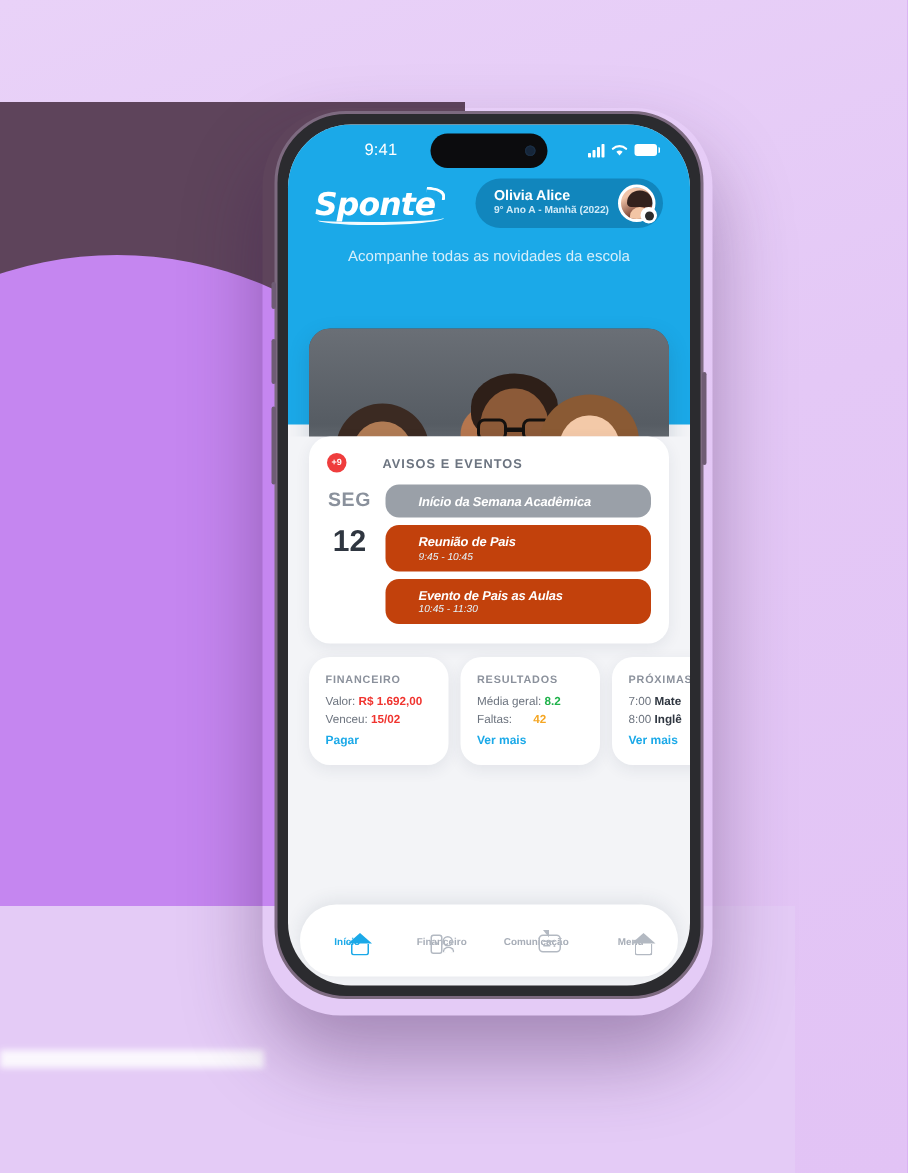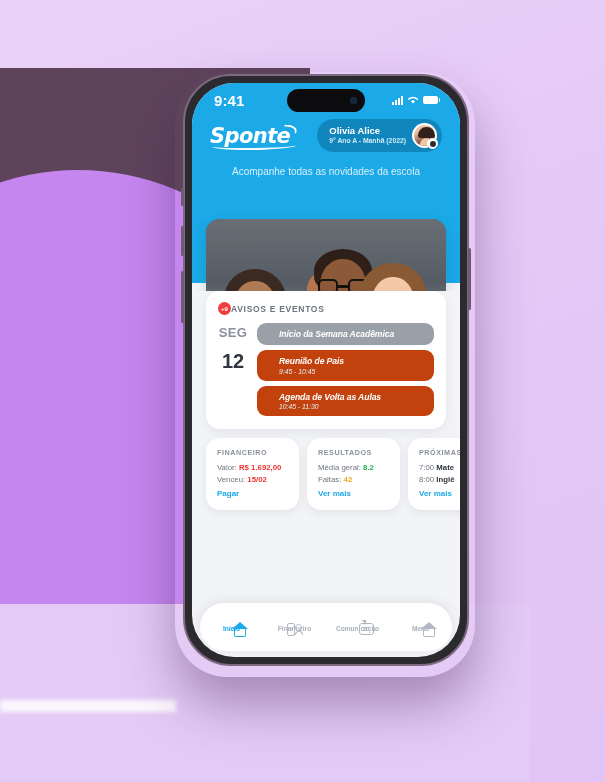--- a/index.html
+++ b/index.html
@@ -43,21 +43,21 @@
   .btn-left-top{position:absolute;left:-4px;top:112px;width:3px;height:18px;
     background:#6f5c74;border-radius:2px;}
 
   .screen{position:relative;width:100%;height:100%;background:#f3f4f7;
     border-radius:42px;overflow:hidden;}
 
   
   .header{background:#1ba9e8;padding:0 0 10px 0;position:relative;height:200px;}
   .statusbar{height:28px;display:flex;align-items:center;
     justify-content:space-between;padding:6px 22px 0 22px;color:#fff;}
-  .sb-time{font-size:15px;font-weight:700;letter-spacing:.1px;}
+  .sb-time{font-size:11px;font-weight:400;letter-spacing:.1px;margin-left:29px;}
   .sb-right{display:flex;align-items:center;gap:4px;}
   .notch{position:absolute;left:50%;top:6px;transform:translateX(-50%);
     width:78px;height:23px;background:#0c0c0e;border-radius:14px;
     display:flex;align-items:center;justify-content:flex-end;padding-right:8px;}
   .notch-cam{width:7px;height:7px;border-radius:50%;background:#16263a;
     box-shadow:inset 0 0 1px #2d4e6e;}
   .ico-sig{display:flex;align-items:flex-end;gap:1px;height:9px;}
   .ico-sig i{width:2px;background:#fff;border-radius:.5px;display:block;}
   .ico-sig i:nth-child(1){height:3px;}
   .ico-sig i:nth-child(2){height:5px;}
@@ -147,21 +147,21 @@
   .hero-title{color:#fff;font-size:14px;font-weight:700;letter-spacing:-.2px;}
   .hero-sub{color:#dfe4e8;font-size:9px;margin-top:2px;font-weight:500;}
 
   
   .body-area{position:relative;background:#f3f4f7;padding:0 14px;}
 
   .card{background:#fff;border-radius:14px;
     box-shadow:0 3px 10px rgba(40,55,80,.08);}
 
   .events{margin-top:8px;padding:11px 12px 13px 12px;}
-  .ev-head{display:flex;align-items:center;gap:0;margin-bottom:8px;}
+  .ev-head{display:flex;align-items:center;gap:24px;margin-bottom:8px;}
   .ev-badge{width:13px;height:13px;border-radius:50%;background:#ef3d3d;
     color:#fff;font-size:6px;font-weight:700;display:flex;
     align-items:center;justify-content:center;}
   .ev-title{font-size:8.5px;font-weight:600;color:#6c7480;letter-spacing:.7px;}
   .ev-body{display:flex;gap:9px;}
   .ev-date{width:30px;flex:0 0 30px;text-align:center;padding-top:2px;}
   .ev-dow{font-size:13px;color:#8a919c;font-weight:700;letter-spacing:.4px;}
   .ev-day{font-size:20px;color:#2f3640;font-weight:700;line-height:1;margin-top:11px;}
   .ev-list{flex:1;display:flex;flex-direction:column;gap:5px;}
   .ev-item{border-radius:9px;padding:6px 22px;font-style:italic;}
@@ -171,21 +171,21 @@
   .ev-time{color:#e3f4fd;font-size:6.8px;margin-top:1.5px;font-weight:500;}
 
   .tiles{display:flex;gap:8px;margin-top:9px;}
   .tile{flex:0 0 93px;padding:10px 10px 10px 11px;min-height:72px;}
   .tile-h{font-size:7.2px;color:#8b919c;font-weight:600;letter-spacing:.55px;
     margin-bottom:6px;}
   .tile-row{font-size:7.8px;color:#6d747f;margin-bottom:3px;font-weight:500;}
   .tile-row b{font-weight:700;}
   .red{color:#f0342f;}
   .green{color:#20b24b;}
-  .orange{color:#f5a623;}
+  .orange{color:#f5a623;margin-left:12px;}
   .dark{color:#2f3640;}
   .tile-link{font-size:8px;color:#1ba9e8;font-weight:700;margin-top:5px;}
 
   
   .nav{position:absolute;left:8px;right:8px;bottom:6px;height:48px;
     background:#fff;border-radius:26px;display:flex;align-items:center;
     box-shadow:0 -2px 12px rgba(40,55,80,.1);}
   .nav-item{flex:1;display:flex;flex-direction:column;align-items:center;gap:3px;}
   .nav-lab{font-size:6.6px;font-weight:600;color:#a8aeb8;}
   .nav-item.active .nav-lab{color:#1ba9e8;}
@@ -332,21 +332,21 @@
           </div>
           <div class="ev-list">
             <div class="ev-item ev-grey">
               <div class="ev-name">Início da Semana Acadêmica</div>
             </div>
             <div class="ev-item ev-blue">
               <div class="ev-name">Reunião de Pais</div>
               <div class="ev-time">9:45 - 10:45</div>
             </div>
             <div class="ev-item ev-blue">
-              <div class="ev-name">Agenda de Volta as Aulas</div>
+              <div class="ev-name">Evento de Pais as Aulas</div>
               <div class="ev-time">10:45 - 11:30</div>
             </div>
           </div>
         </div>
       </div>
 
       <div class="tiles">
 
         <div class="card tile">
           <div class="tile-h">FINANCEIRO</div>

